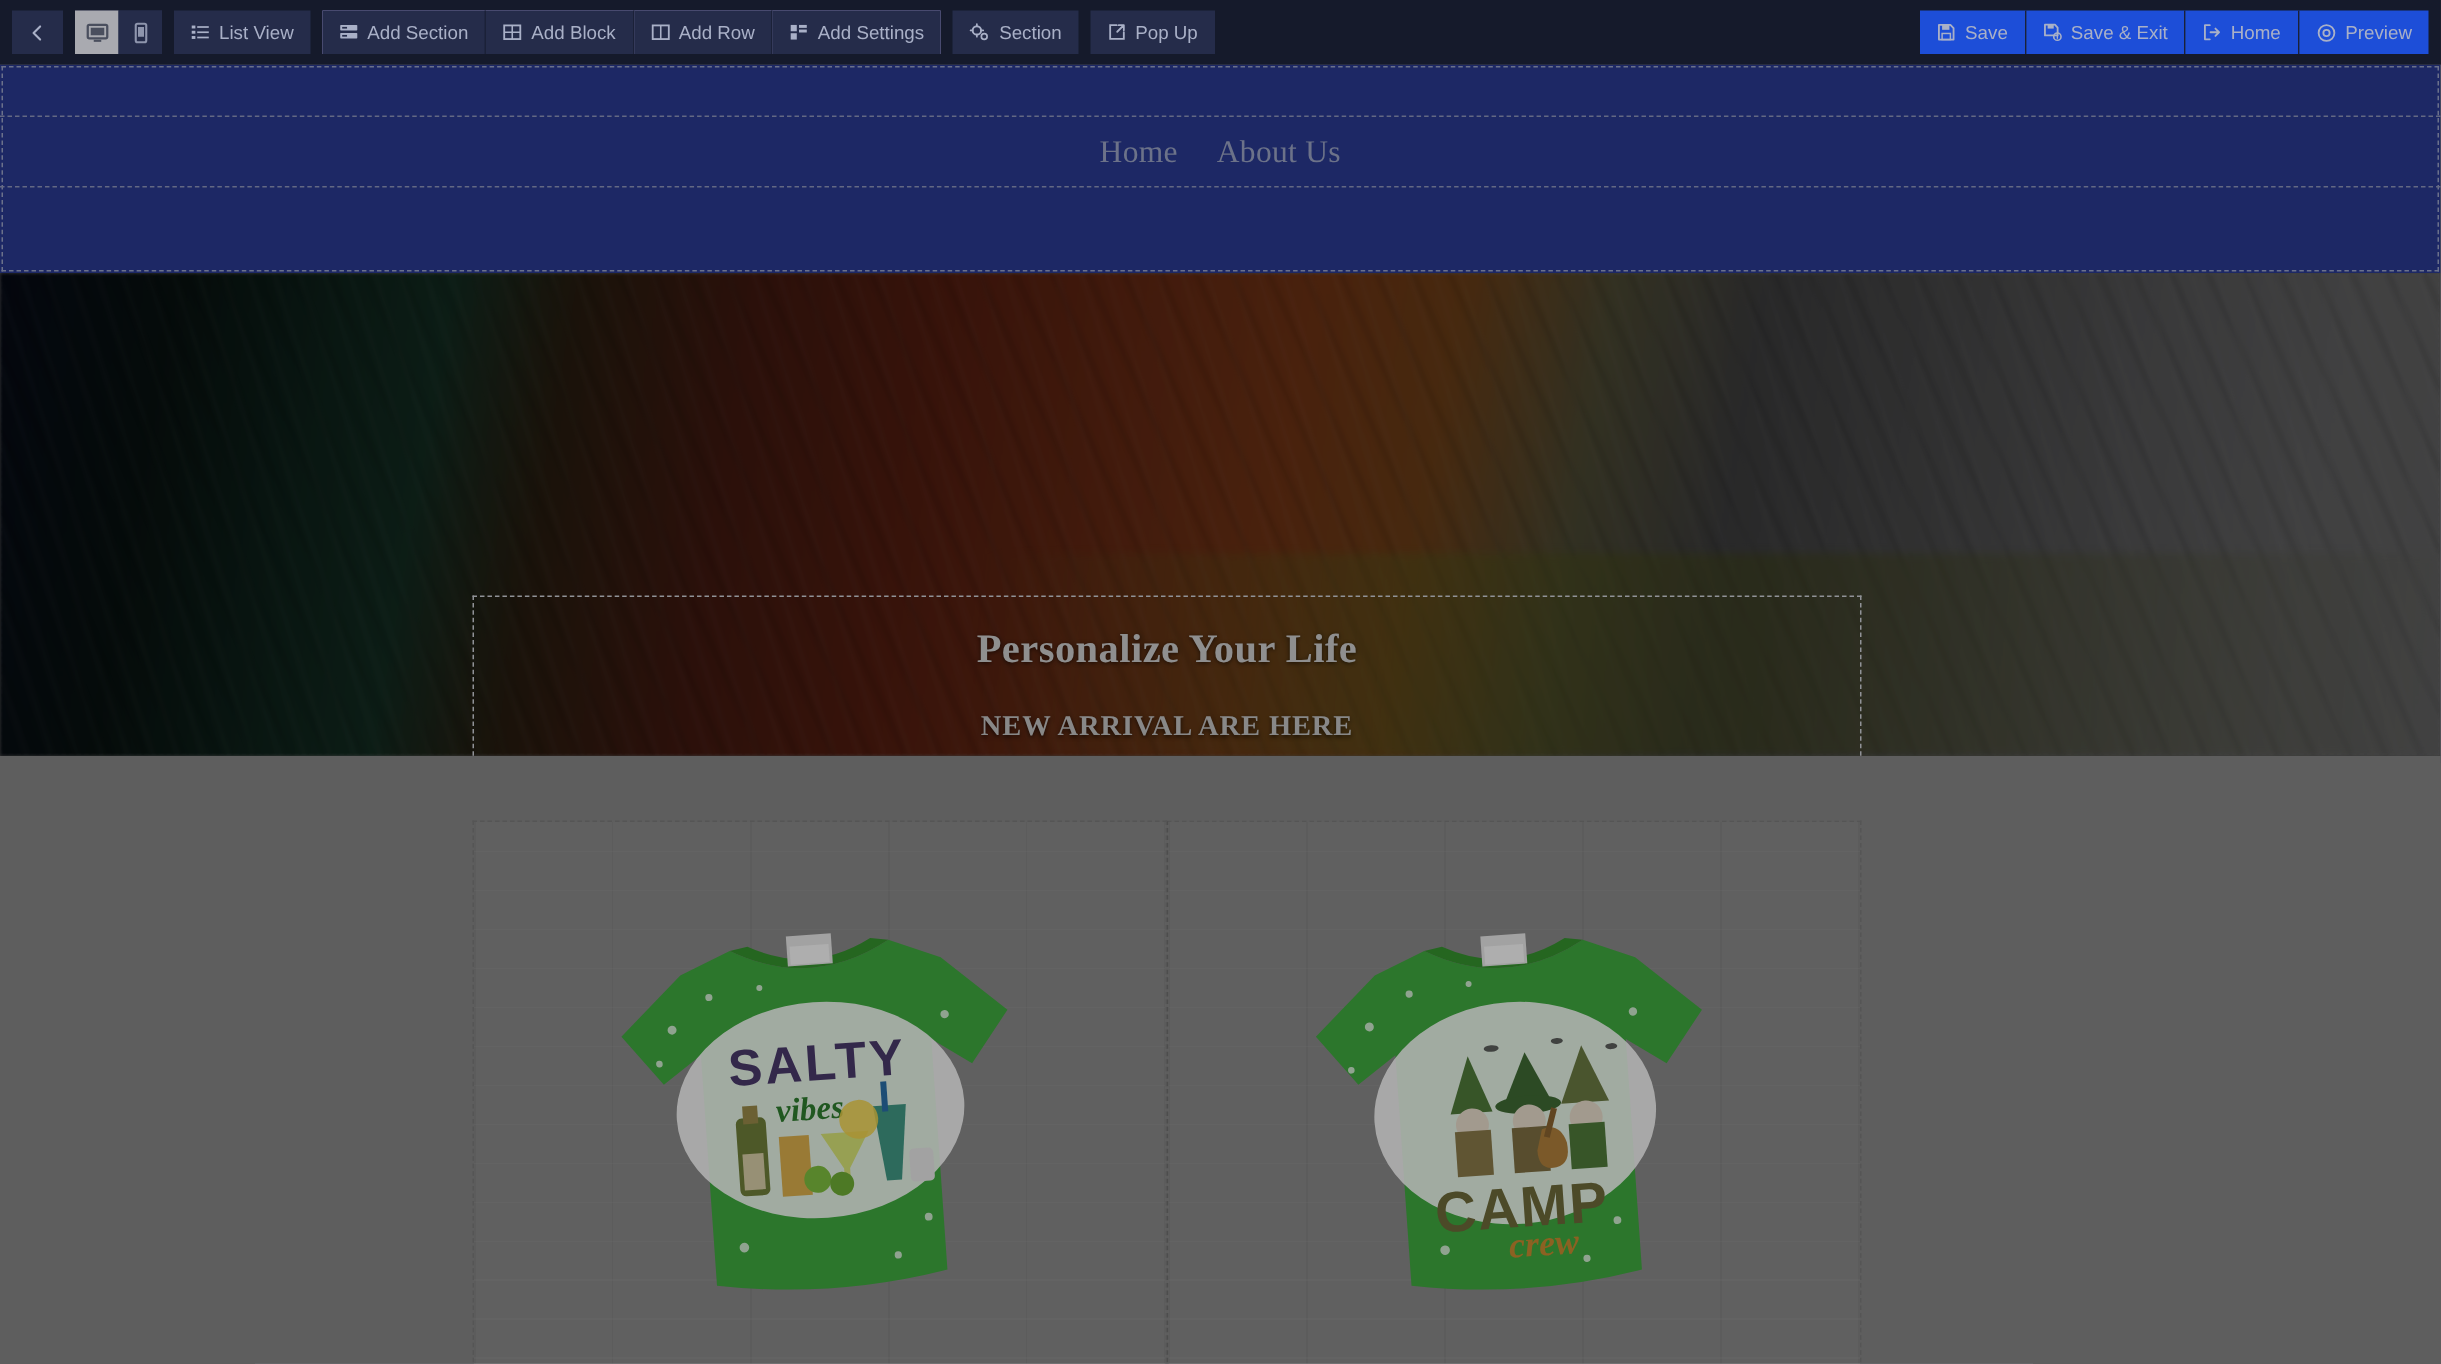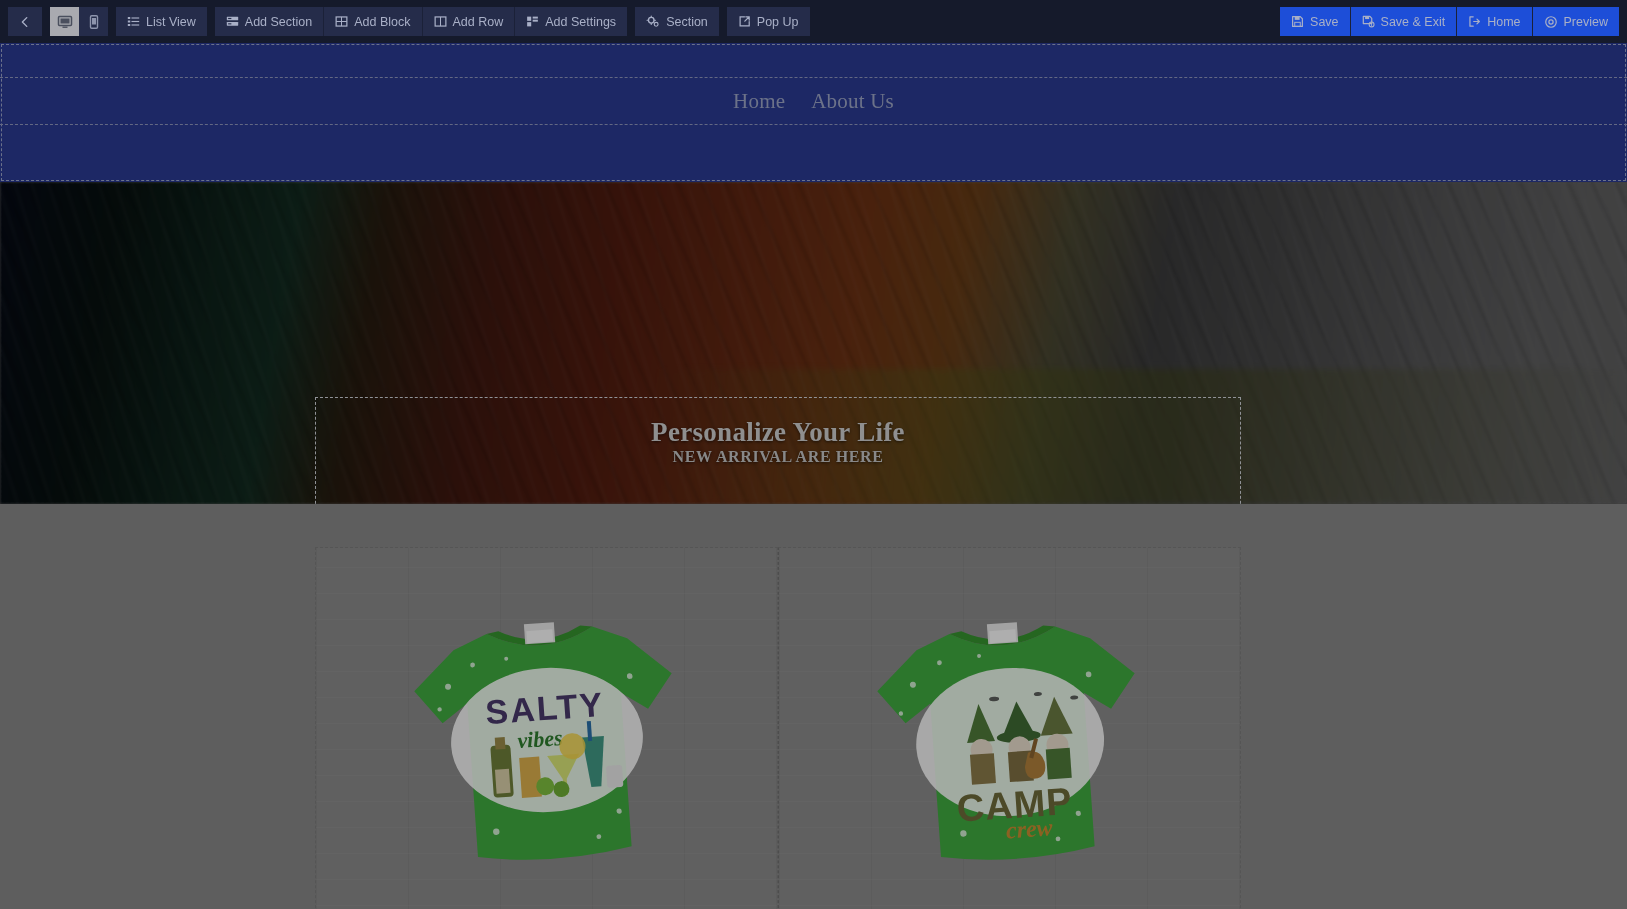--- a/index.html
+++ b/index.html
@@ -91,22 +91,22 @@
   .hero-box{
     position:absolute; left:315px; top:215px; width:926px; height:176px;
     border:1px dashed #cfd2d8;
   }
   .hero-h1{
     font-family:Liberation Serif, serif; font-weight:bold; font-size:27px;
     color:#cdcdcd; text-align:center; margin-top:19px; letter-spacing:.3px;
     text-shadow:0 1px 3px rgba(0,0,0,.6);
   }
   .hero-h2{
-    font-family:"Liberation Serif", serif; font-weight:bold; font-size:16px;
-    color:#c3c3c3; text-align:center; letter-spacing:.6px;
+    font-family:"Liberation Serif", serif; font-weight:bold; font-size:19px;
+    color:#c3c3c3; text-align:center; margin-top:26px; letter-spacing:.6px;
     text-shadow:0 1px 3px rgba(0,0,0,.6);
   }
 
   
   .prod-sec{ position:relative; width:1627px; background:#878787; height:429px; }
   .prod-grid{
     position:absolute; left:315px; top:43px; width:926px; height:386px;
     display:flex;
   }
   .prod-cell{

